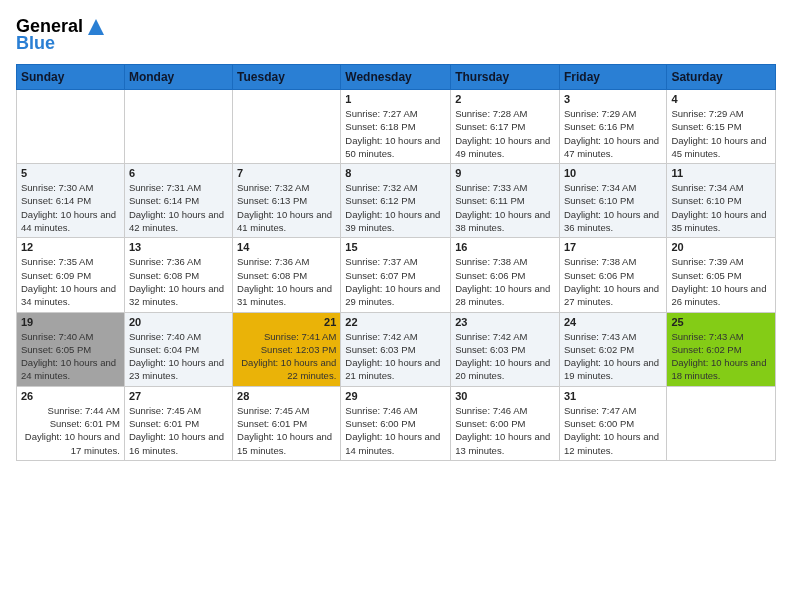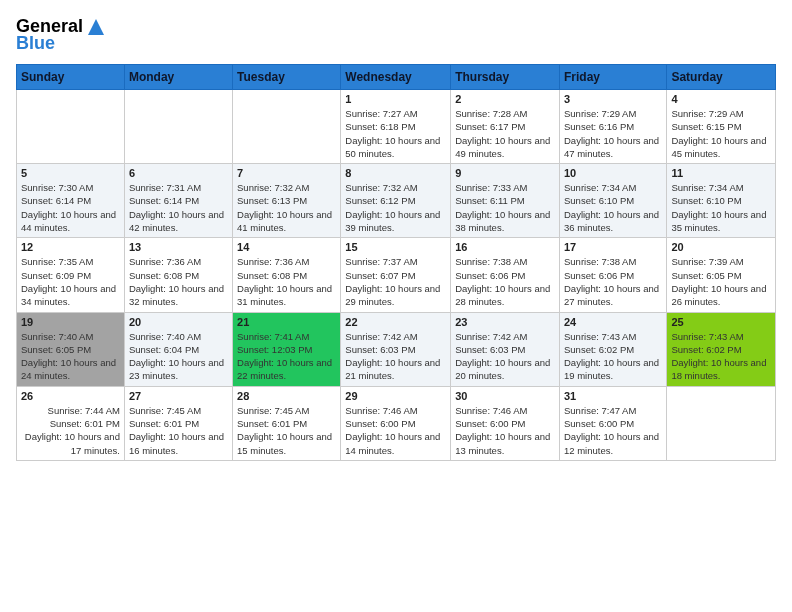--- a/index.html
+++ b/index.html
@@ -227,21 +227,21 @@
           <div class="day-info" style="white-space: pre-line;">Sunrise: 7:40 AM
 Sunset: 6:05 PM
 Daylight: 10 hours and 24 minutes.</div>
         </td>
         <td style="background: rgb(240, 244, 248);">
           <div class="day-num">20</div>
           <div class="day-info" style="white-space: pre-line;">Sunrise: 7:40 AM
 Sunset: 6:04 PM
 Daylight: 10 hours and 23 minutes.</div>
         </td>
-        <td style="background: #22c55e;">
+        <td style="background: #eab308; text-align: right;">
           <div class="day-num">21</div>
           <div class="day-info" style="white-space: pre-line;">Sunrise: 7:41 AM
 Sunset: 12:03 PM
 Daylight: 10 hours and 22 minutes.</div>
         </td>
         <td style="background: rgb(240, 244, 248);">
           <div class="day-num">22</div>
           <div class="day-info" style="white-space: pre-line;">Sunrise: 7:42 AM
 Sunset: 6:03 PM
 Daylight: 10 hours and 21 minutes.</div>

